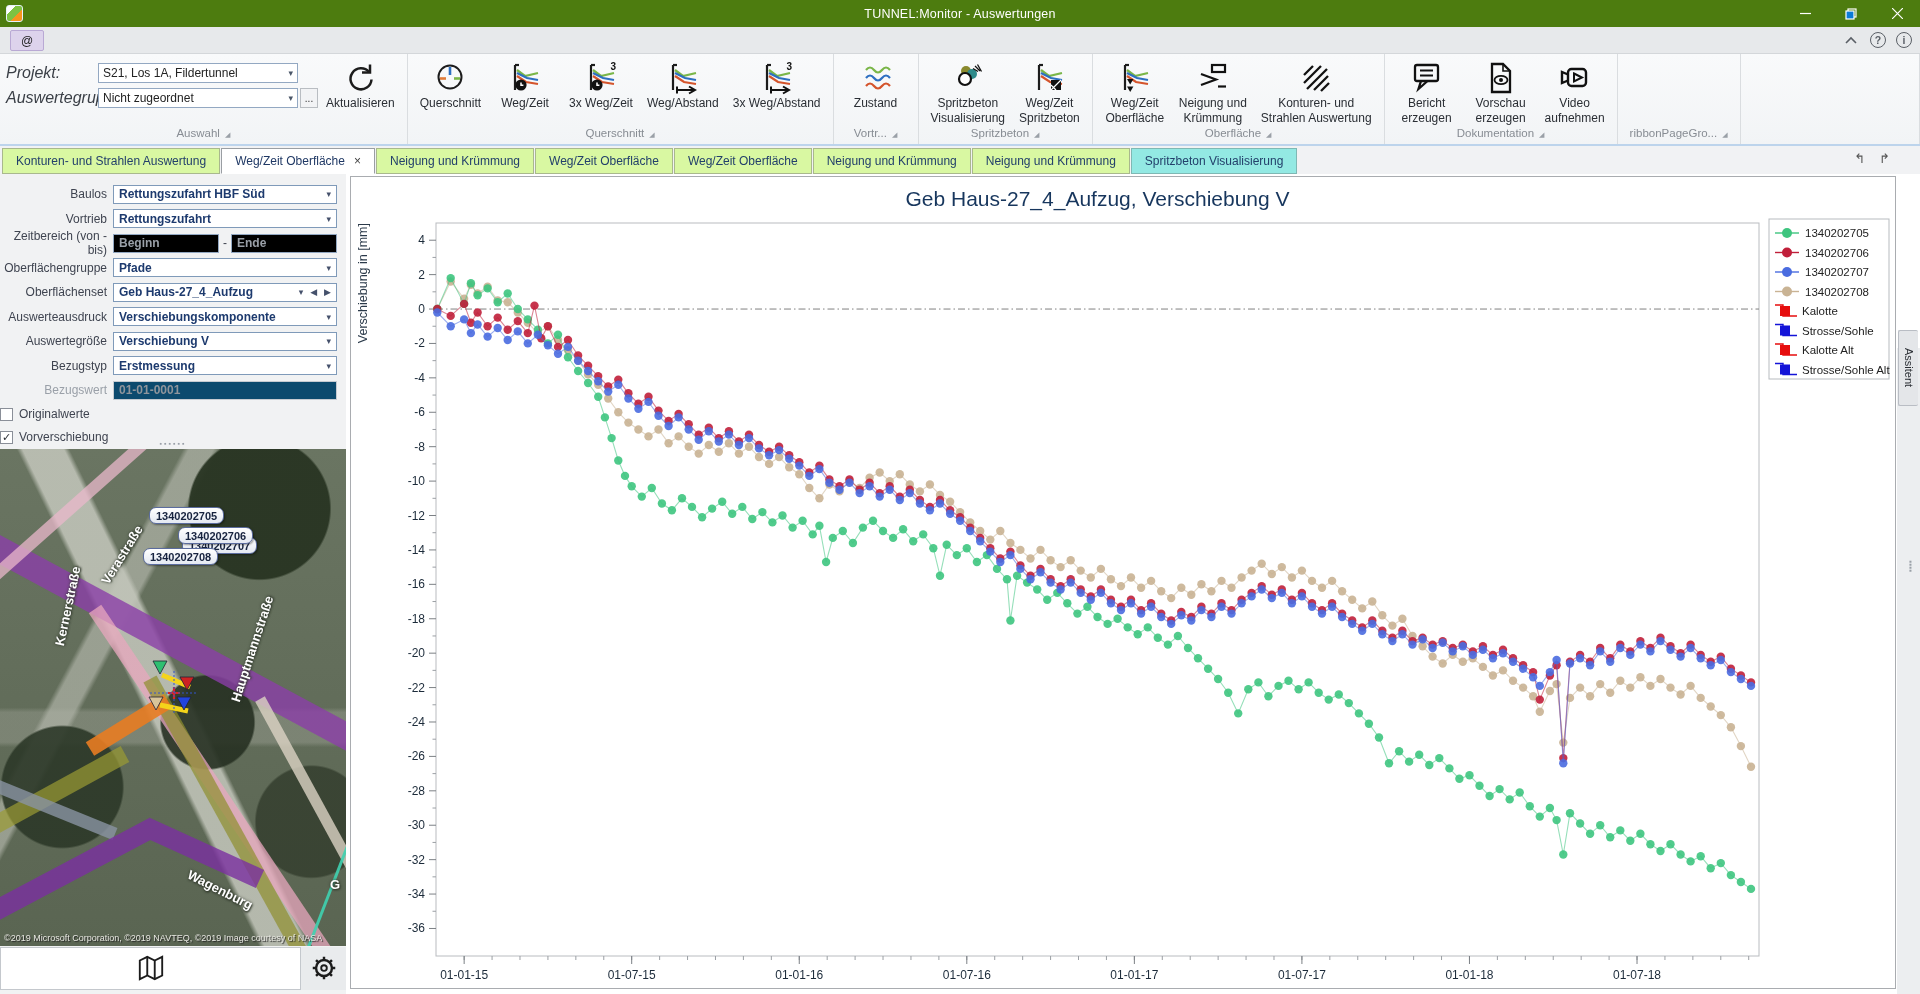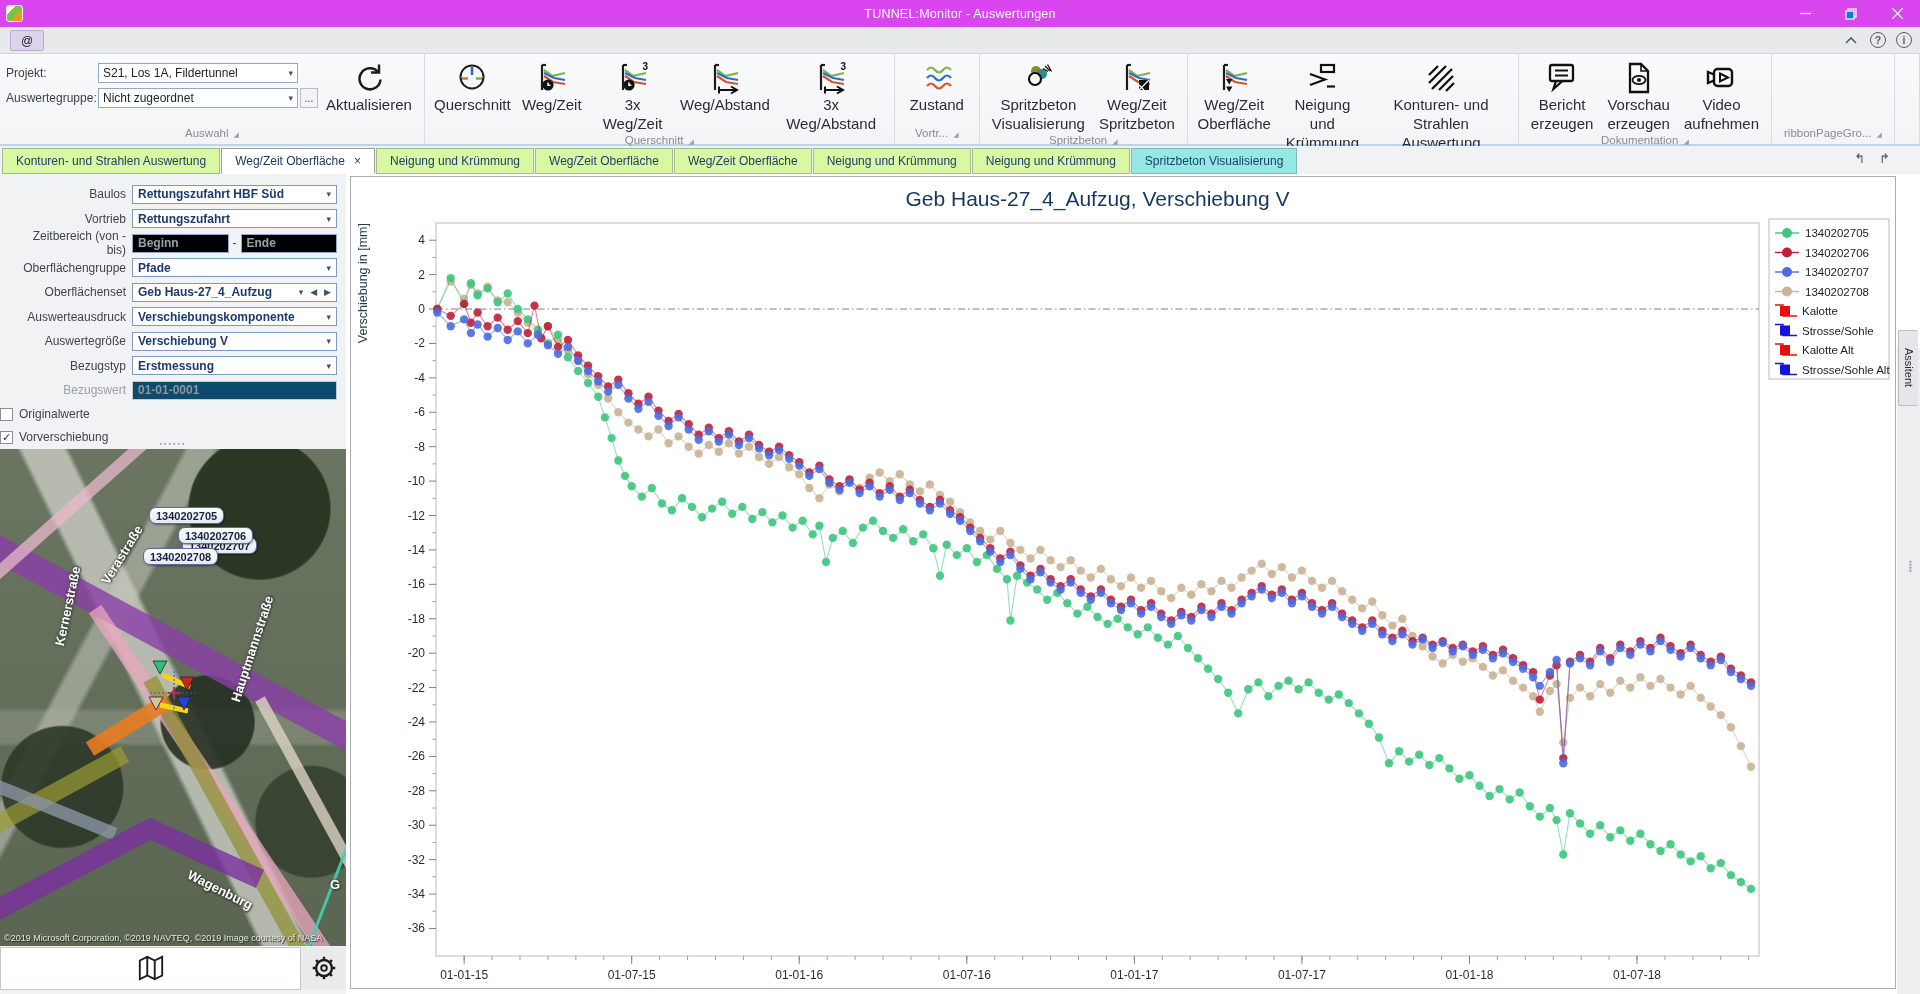--- a/index.html
+++ b/index.html
@@ -1,21 +1,21 @@
 <!DOCTYPE html>
 <html><head>
 <meta charset="utf-8">
 <style>
   * { box-sizing: border-box; }
   html,body { margin:0; padding:0; width:1920px; height:994px; overflow:hidden;
     font-family:"Liberation Sans", sans-serif; background:#fff; }
 
   
   .titlebar { position:absolute; left:0; top:0; width:1920px; height:27px;
-    background:#d946ef; display:flex; align-items:center; }
+    background:#4d7c0f; display:flex; align-items:center; }
   .app-logo { width:17px; height:17px; margin-left:6px; border-radius:3px;
     background:linear-gradient(135deg,#fff 0 30%, #7dc242 30% 62%, #f7941d 62%); border:1px solid #e8f2fb; }
   .title-text { position:absolute; left:0; right:0; text-align:center; color:#fff;
     font-size:12.5px; letter-spacing:.2px; }
   .win-btns { position:absolute; right:0; top:0; height:27px; display:flex; }
   .win-btn { width:46px; height:27px; color:#fff; display:flex; align-items:center;
     justify-content:center; font-size:13px; }
   .win-btn svg { display:block; }
 
   
@@ -34,45 +34,45 @@
 
   
   .ribbon { position:absolute; left:0; top:54px; width:1920px; height:92px;
     background:linear-gradient(#f9fafb,#f2f4f6); border-bottom:2px solid #bdd4ec; display:flex; }
   .rgroup { display:flex; flex-direction:column; border-right:1px solid #dadde0; padding:5px 6px 0; }
   .rgroup-body { flex:1; display:flex; align-items:flex-start; gap:2px; }
   .rgroup-label { height:17px; text-align:center; font-size:11.5px; color:#878c93; white-space:nowrap; padding:0 6px;}
   .launcher { font-size:7px; color:#9aa0a7; margin-left:5px; }
   .rbtn { min-width:72px; padding:2px 6px 0; display:flex; flex-direction:column; align-items:center; }
   .rbtn .ric { width:34px; height:34px; }
-  .rbtn .rlb { font-size:15px; color:#2a2e34; text-align:center; line-height:1.25; white-space:pre-line; margin-top:1px;}
+  .rbtn .rlb { font-size:12px; color:#2a2e34; text-align:center; line-height:1.25; white-space:pre-line; margin-top:1px;}
   .fieldcol { display:flex; flex-direction:column; gap:5px; padding-top:4px; }
   .frow { display:flex; align-items:center; }
-  .frow .flabel { width:92px; font-size:12px; color:#3a3f46; }
+  .frow .flabel { width:92px; font-size:16px; color:#3a3f46;font-style:italic; }
   .combo { width:200px; height:20px; background:#fff; border:1px solid #93a8c2; display:flex;
     align-items:center; font-size:12px; color:#222; padding:0 4px; }
   .combo .arr { margin-left:auto; font-size:9px; color:#4a5668; }
   .dots-btn { width:18px; height:20px; border:1px solid #b9bdc2; background:#f2f3f5; font-size:10px;
     display:flex; align-items:center; justify-content:center; margin-left:2px; color:#333;}
 
   
   .doctabs { position:absolute; left:0; top:146px; width:1920px; height:28px;
     background:#f1f2f4; display:flex; align-items:flex-end; padding-left:2px; }
   .dtab { height:26px; display:flex; align-items:center; padding:0 13px; margin-right:1px;
     background:#d9f8a2; border:1px solid #a9b88d; font-size:12px; color:#23406b; white-space:nowrap; }
   .dtab.teal { background:#93e9e3; border-color:#7fb8b4; }
   .dtab.active { background:#fff; border-color:#9a9ea3; border-bottom-color:#fff; color:#1f3864; }
   .dtab .closex { margin-left:9px; color:#444; font-size:12px; }
   .doctabs-right { position:absolute; right:30px; top:5px; display:flex; gap:14px; color:#555; font-size:13px;}
 
   
   .main { position:absolute; left:0; top:174px; width:1920px; height:820px; background:#fff; }
   .sidebar { position:absolute; left:0; top:0; width:346px; height:820px; background:#f1f2f3; }
   .sform { position:absolute; left:0; top:8px; width:346px; }
-  .srow { display:flex; align-items:center; height:24px; margin-bottom:0.5px;padding-left:19px; }
+  .srow { display:flex; align-items:center; height:24px; margin-bottom:0.5px; }
   .srow .slabel { width:113px; text-align:right; padding-right:6px; font-size:12px; color:#3f4450; }
   .srow .slabel.dim { color:#9aa0a8; }
   .sctrl { flex:1; margin-right:9px; display:flex; align-items:center; }
   .sel { flex:1; height:19px; border:1px solid #7f9ab9; background:#fff; display:flex;
     align-items:center; padding:0 5px; font-size:12px; font-weight:bold; color:#1d3a6e; }
   .sel .arr { margin-left:auto; font-size:9px; color:#44506b; font-weight:normal; }
   .sel .nav { font-size:9px; color:#44506b; margin-left:7px; font-weight:normal; }
   .inp { height:19px; border:1px solid #93a8c2; background:#000000; font-size:12px; font-weight:bold;
     color:#9aa0a8; display:flex; align-items:center; padding:0 5px; }
   .inp.dis { background:#0c4a6e; border-color:#c6cbd1; color:#8f959c; flex:1; }

